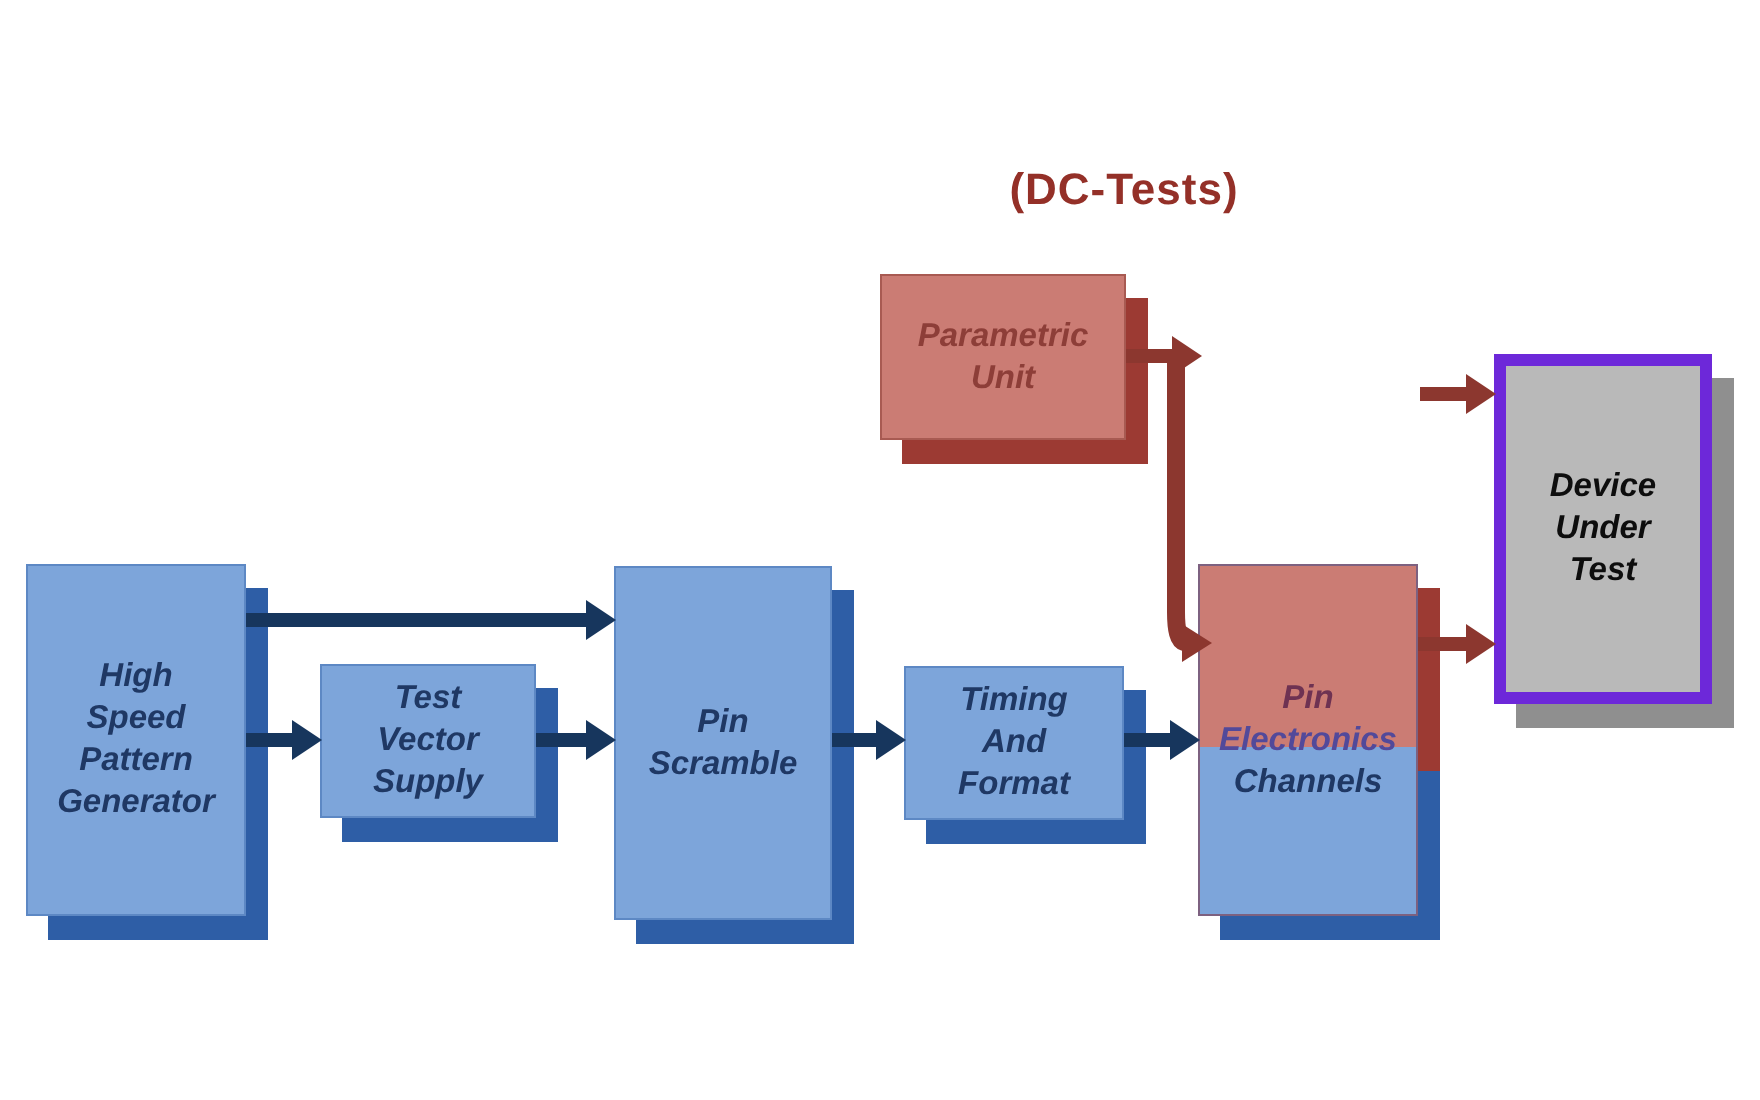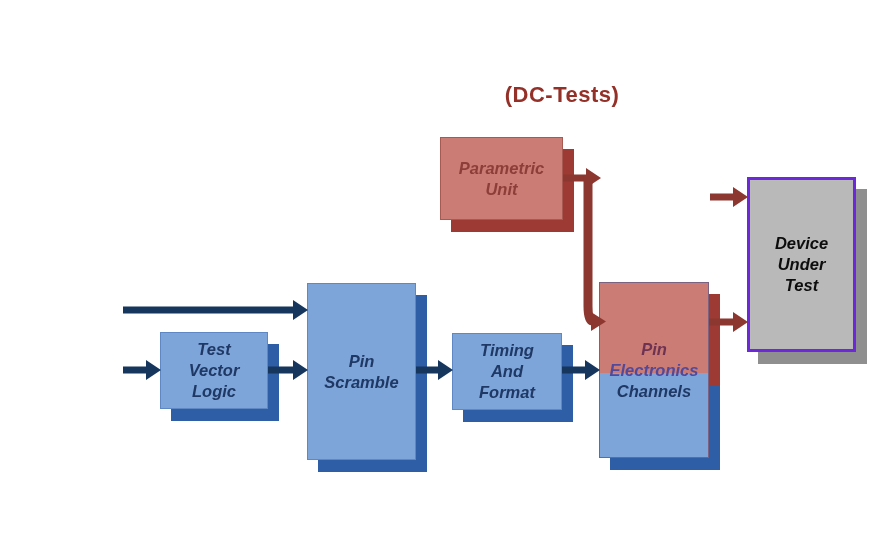--- a/index.html
+++ b/index.html
@@ -19,46 +19,55 @@
     position:absolute;left:0;top:0;width:100%;height:100%;
     display:flex;flex-direction:column;justify-content:center;align-items:center;
     text-align:center;font-weight:bold;font-size:16.5px;line-height:21px;
     box-sizing:border-box;
     font-style:italic;
   }
   .blue-face{background:#7da5da;border:1px solid #5d88c4;color:#1f3864;}
   .blue-sh{background:#2e5ea6;}
   .red-face{background:#cb7c74;border:1px solid #a85a52;color:#8d3e38;}
   .red-sh{background:#9c3a33;}
-  .gray-face{background:#b9b9b9;border:3px solid #6d28d9;color:#0d0d0d;}
+  .gray-face{background:#b9b9b9;border:6px solid #6d28d9;color:#0d0d0d;}
   .gray-sh{background:#8f8f8f;}
   .split-face{
     background:linear-gradient(to bottom,#cb7c74 0 52%,#7da5da 52% 100%);
     border:1px solid #7d6180;
   }
   .split-sh{background:linear-gradient(to bottom,#9c3a33 0 52%,#2e5ea6 52% 100%);}
   .pec-l1{color:#6e3252;}
   .pec-l2{color:#52499a;}
   .pec-l3{color:#1f3864;}
   .arrows{position:absolute;left:0;top:0;pointer-events:none;}
 </style>
 </head>
 <body>
 
 <div class="stage">
 
   <div class="title title-dc">(DC-Tests)</div>
 
+  <div class="node" style="left:13px;top:282px;width:110px;height:176px">
+    <div class="nshadow blue-sh"></div>
+    <div class="nface blue-face">
+      <span>High</span>
+      <span>Speed</span>
+      <span>Pattern</span>
+      <span>Generator</span>
+    </div>
+  </div>
 
   <div class="node" style="left:160px;top:332px;width:108px;height:77px">
     <div class="nshadow blue-sh"></div>
     <div class="nface blue-face">
       <span>Test</span>
       <span>Vector</span>
-      <span>Logic</span>
+      <span>Supply</span>
     </div>
   </div>
 
   <div class="node" style="left:307px;top:283px;width:109px;height:177px">
     <div class="nshadow blue-sh"></div>
     <div class="nface blue-face">
       <span>Pin</span>
       <span>Scramble</span>
     </div>
   </div>

